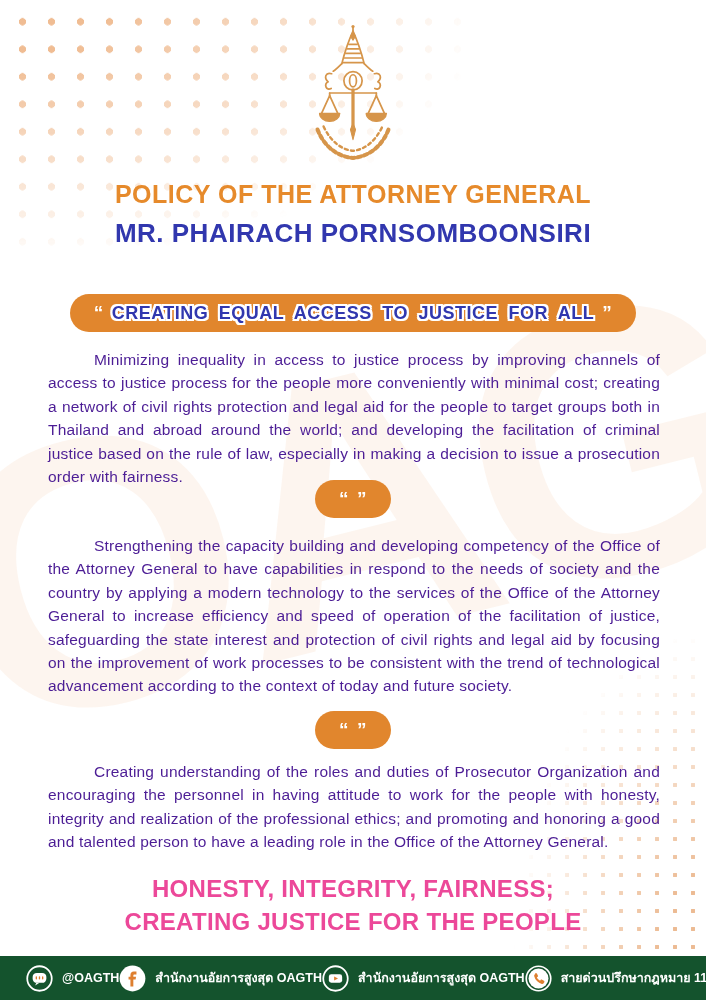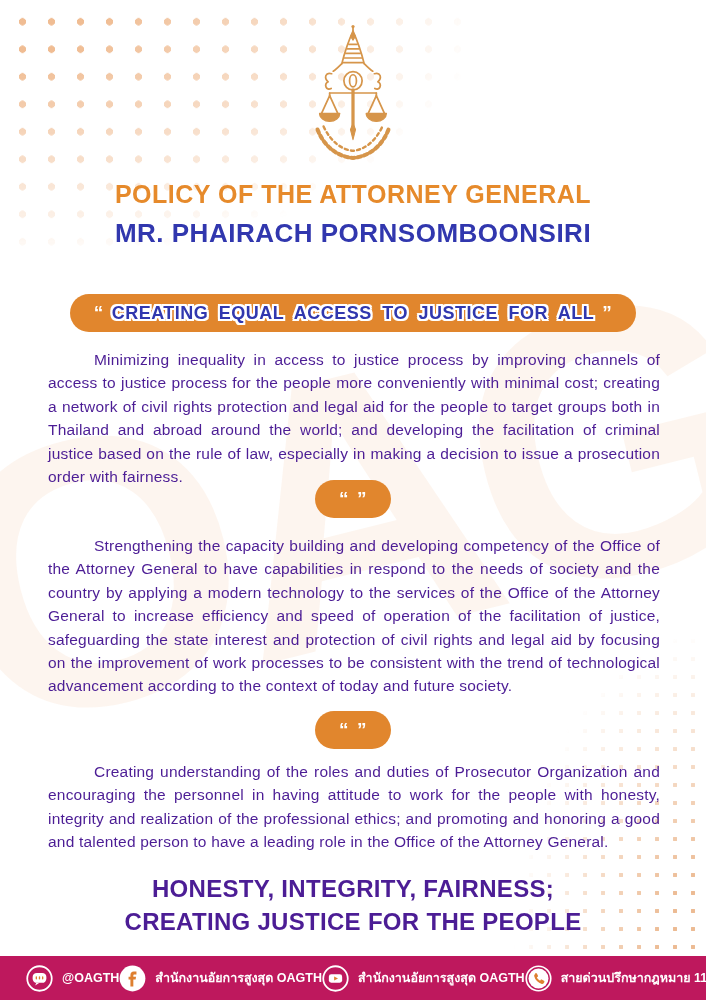--- a/index.html
+++ b/index.html
@@ -75,28 +75,28 @@
     color:#4c1d95; font-size:15.5px; line-height:23.4px;
     text-align:justify; text-indent:46px; letter-spacing:0.2px;
   }
   .para.p1 { top:348px; }
   .para.p2 { top:534px; }
   .para.p3 { top:760px; }
 
   
   .closing {
     position:absolute; left:0; right:0; top:872px;
-    text-align:center; color:#4c1d95; font-weight:800;
+    text-align:center; color:#ec4899; font-weight:800;
     font-size:24px; line-height:33px; letter-spacing:0.3px;
   }
 
   
   .footer {
     position:absolute; left:0; right:0; bottom:0; height:44px;
-    background:#be185d; display:flex; align-items:center;
+    background:#14532d; display:flex; align-items:center;
     justify-content:space-between; padding:0 26px;
   }
   .footer-item { display:flex; align-items:center; gap:9px; }
   .footer-item .label { color:#ffffff; font-size:12.5px; font-weight:600; white-space:nowrap; }
   .footer-item svg { display:block; }
 </style>
 </head>
 <body>
 
 <div class="page">

